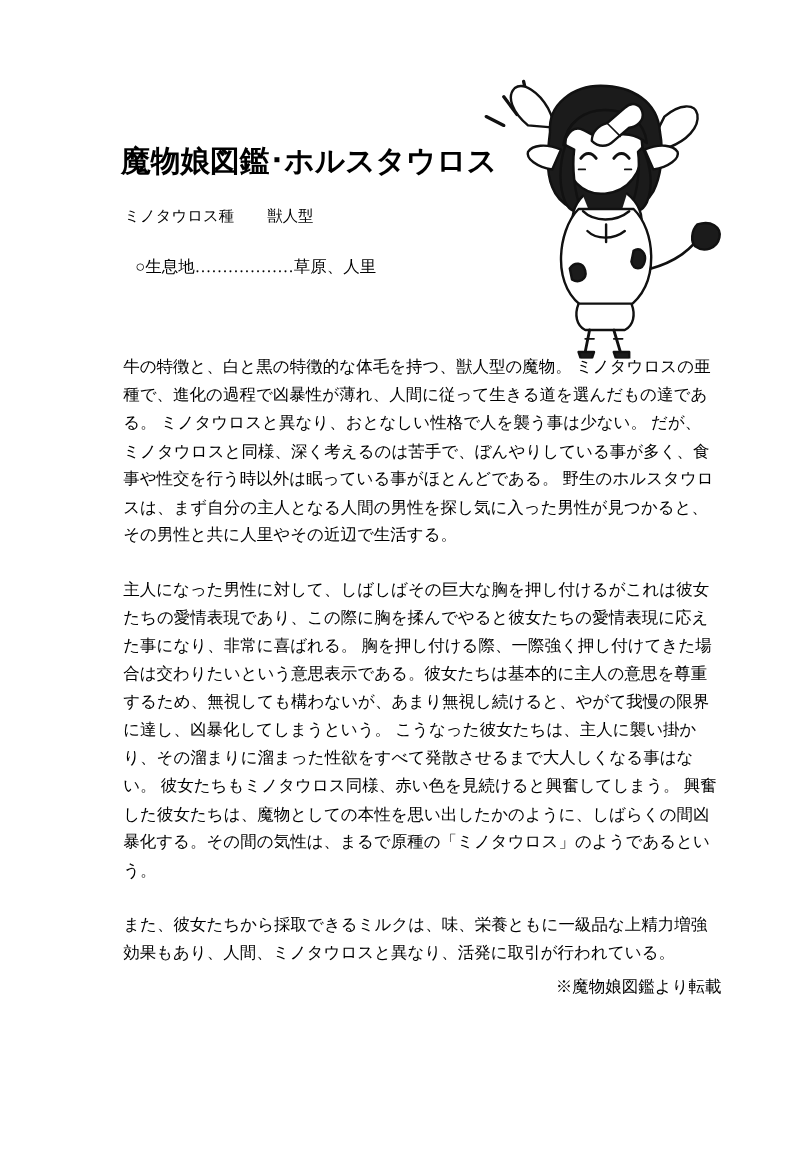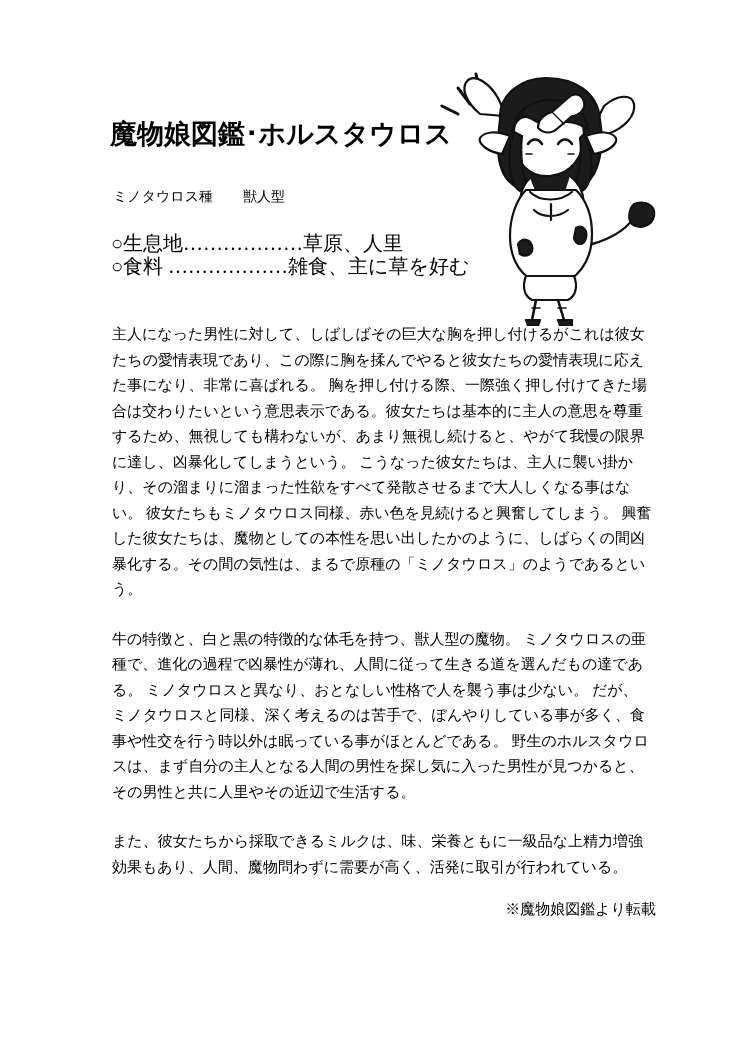--- a/index.html
+++ b/index.html
@@ -22,44 +22,44 @@
     top: 0;
     width: 736px;
     height: 1045px;
     background: #fff;
   }
 
   
   .title {
     position: absolute;
     left: 110px;
-    top: 116px;
+    top: 128px;
     font-family: Liberation Sans, sans-serif;
     font-weight: bold;
     font-size: 27px;
     letter-spacing: 0px;
     white-space: nowrap;
   }
 
   
   .subtitle {
     position: absolute;
     left: 113px;
     top: 188px;
     font-size: 14px;
     white-space: nowrap;
   }
   .subtitle .gap { display:inline-block; width: 30px; }
 
   
   .stats {
     position: absolute;
-    left: 111px;
+    left: 123px;
     top: 232px;
-    font-size: 20px;
+    font-size: 15px;
     line-height: 23px;
   }
   .stats .row { white-space: nowrap; }
 
   
   .body-text {
     position: absolute;
     left: 112px;
     top: 322px;
     width: 540px;
@@ -71,21 +71,20 @@
   }
   .body-text p:last-child { margin-bottom: 0; }
 
   
   .footer-note {
     position: absolute;
     right: 80px;
     top: 888px;
     font-size: 15px;
     white-space: nowrap;
-    margin-top: 12px;
   }
 
   
   .illustration {
     position: absolute;
     left: 418px;
     top: 58px;
     width: 250px;
     height: 268px;
   }
@@ -162,32 +161,31 @@
   </div>
 
   <div class="title">魔物娘図鑑･ホルスタウロス</div>
 
   <div class="subtitle">
     <span>ミノタウロス種</span><span class="gap"></span><span>獣人型</span>
   </div>
 
   <div class="stats">
     <div class="row">○生息地………………草原、人里</div>
-    <div class="row">○食料 ………………雑食、主に草を好む</div>
   </div>
 
   <div class="body-text">
+    <p>牛の特徴と、白と黒の特徴的な体毛を持つ、獣人型の魔物。
+ミノタウロスの亜種で、進化の過程で凶暴性が薄れ、人間に従って生きる道を選んだもの達である。
+ミノタウロスと異なり、おとなしい性格で人を襲う事は少ない。
+だが、ミノタウロスと同様、深く考えるのは苦手で、ぼんやりしている事が多く、食事や性交を行う時以外は眠っている事がほとんどである。
+野生のホルスタウロスは、まず自分の主人となる人間の男性を探し気に入った男性が見つかると、その男性と共に人里やその近辺で生活する。</p>
     <p>主人になった男性に対して、しばしばその巨大な胸を押し付けるがこれは彼女たちの愛情表現であり、この際に胸を揉んでやると彼女たちの愛情表現に応えた事になり、非常に喜ばれる。
 胸を押し付ける際、一際強く押し付けてきた場合は交わりたいという意思表示である。彼女たちは基本的に主人の意思を尊重するため、無視しても構わないが、あまり無視し続けると、やがて我慢の限界に達し、凶暴化してしまうという。
 こうなった彼女たちは、主人に襲い掛かり、その溜まりに溜まった性欲をすべて発散させるまで大人しくなる事はない。
 彼女たちもミノタウロス同様、赤い色を見続けると興奮してしまう。
 興奮した彼女たちは、魔物としての本性を思い出したかのように、しばらくの間凶暴化する。その間の気性は、まるで原種の「ミノタウロス」のようであるという。</p>
-    <p>牛の特徴と、白と黒の特徴的な体毛を持つ、獣人型の魔物。
-ミノタウロスの亜種で、進化の過程で凶暴性が薄れ、人間に従って生きる道を選んだもの達である。
-ミノタウロスと異なり、おとなしい性格で人を襲う事は少ない。
-だが、ミノタウロスと同様、深く考えるのは苦手で、ぼんやりしている事が多く、食事や性交を行う時以外は眠っている事がほとんどである。
-野生のホルスタウロスは、まず自分の主人となる人間の男性を探し気に入った男性が見つかると、その男性と共に人里やその近辺で生活する。</p>
-    <p>また、彼女たちから採取できるミルクは、味、栄養ともに一級品な上精力増強効果もあり、人間、魔物問わずに需要が高く、活発に取引が行われている。</p>
+    <p>また、彼女たちから採取できるミルクは、味、栄養ともに一級品な上精力増強効果もあり、人間、ミノタウロスと異なり、活発に取引が行われている。</p>
   </div>
 
   <div class="footer-note">※魔物娘図鑑より転載</div>
 
 </div>
 
 </body></html>

